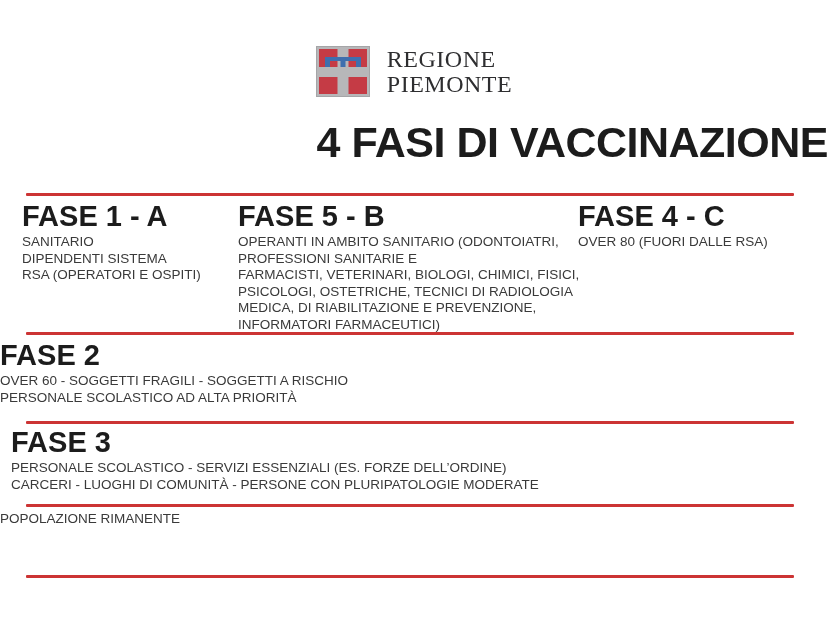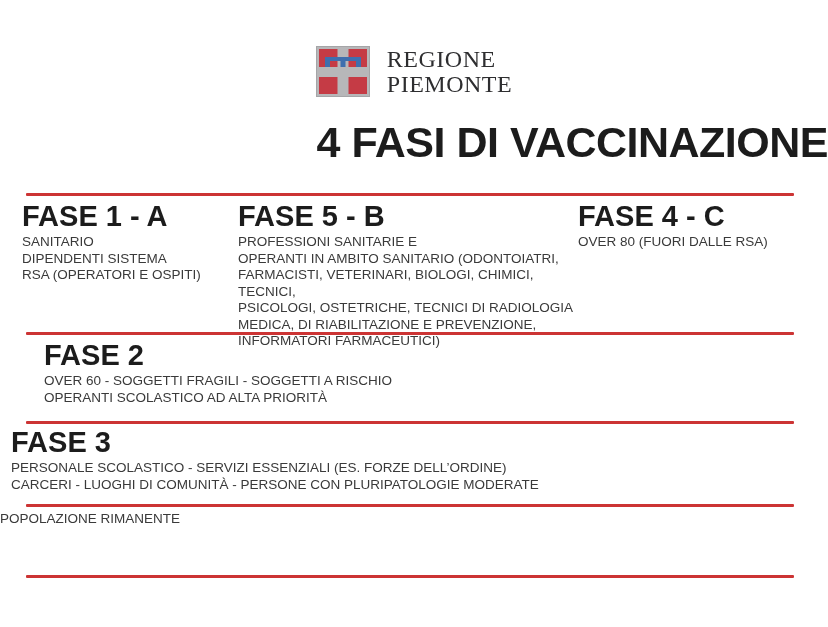--- a/index.html
+++ b/index.html
@@ -91,21 +91,21 @@
     font-weight: bold;
     color: #1c1c1c;
   }
   .phase .line {
     font-size: 13.5px;
     line-height: 16.5px;
   }
   .phase-1a { top: 202px; left: 22px;  width: 236px; }
   .phase-1b { top: 202px; left: 238px; width: 350px; }
   .phase-1c { top: 202px; left: 578px; width: 230px; }
-  .phase-2  { top: 341px; left: 0; width: 724px; margin-left: 44px; }
+  .phase-2  { top: 341px; left: 0; width: 724px; }
   .phase-3  { top: 428px; left: 11px; width: 828px; }
   .phase-4  { top: 511px; left: 0; width: 828px; }
 </style>
 </head>
 <body>
 
 <div class="page">
 
   <div class="logo">
     <div class="shield">
@@ -133,37 +133,37 @@
 
   <section class="phase phase-1a">
     <h2>FASE 1 - A</h2>
     <div class="line">SANITARIO</div>
     <div class="line">DIPENDENTI SISTEMA</div>
     <div class="line">RSA (OPERATORI E OSPITI)</div>
   </section>
 
   <section class="phase phase-1b">
     <h2>FASE 5 - B</h2>
+    <div class="line">OPERANTI IN AMBITO SANITARIO (ODONTOIATRI,</div>
     <div class="line">PROFESSIONI SANITARIE E</div>
-    <div class="line">OPERANTI IN AMBITO SANITARIO (ODONTOIATRI,</div>
-    <div class="line">FARMACISTI, VETERINARI, BIOLOGI, CHIMICI, TECNICI,</div>
+    <div class="line">FARMACISTI, VETERINARI, BIOLOGI, CHIMICI, FISICI,</div>
     <div class="line">PSICOLOGI, OSTETRICHE, TECNICI DI RADIOLOGIA</div>
     <div class="line">MEDICA, DI RIABILITAZIONE E PREVENZIONE,</div>
     <div class="line">INFORMATORI FARMACEUTICI)</div>
   </section>
 
   <section class="phase phase-1c">
     <h2>FASE 4 - C</h2>
     <div class="line">OVER 80 (FUORI DALLE RSA)</div>
   </section>
 
   <section class="phase phase-2">
     <h2>FASE 2</h2>
     <div class="line">OVER 60 - SOGGETTI FRAGILI - SOGGETTI A RISCHIO</div>
-    <div class="line">OPERANTI SCOLASTICO AD ALTA PRIORITÀ</div>
+    <div class="line">PERSONALE SCOLASTICO AD ALTA PRIORITÀ</div>
   </section>
 
   <section class="phase phase-3">
     <h2>FASE 3</h2>
     <div class="line">PERSONALE SCOLASTICO - SERVIZI ESSENZIALI (ES. FORZE DELL’ORDINE)</div>
     <div class="line">CARCERI - LUOGHI DI COMUNITÀ - PERSONE CON PLURIPATOLOGIE MODERATE</div>
   </section>
 
   <section class="phase phase-4">
     <div class="line">POPOLAZIONE RIMANENTE</div>

